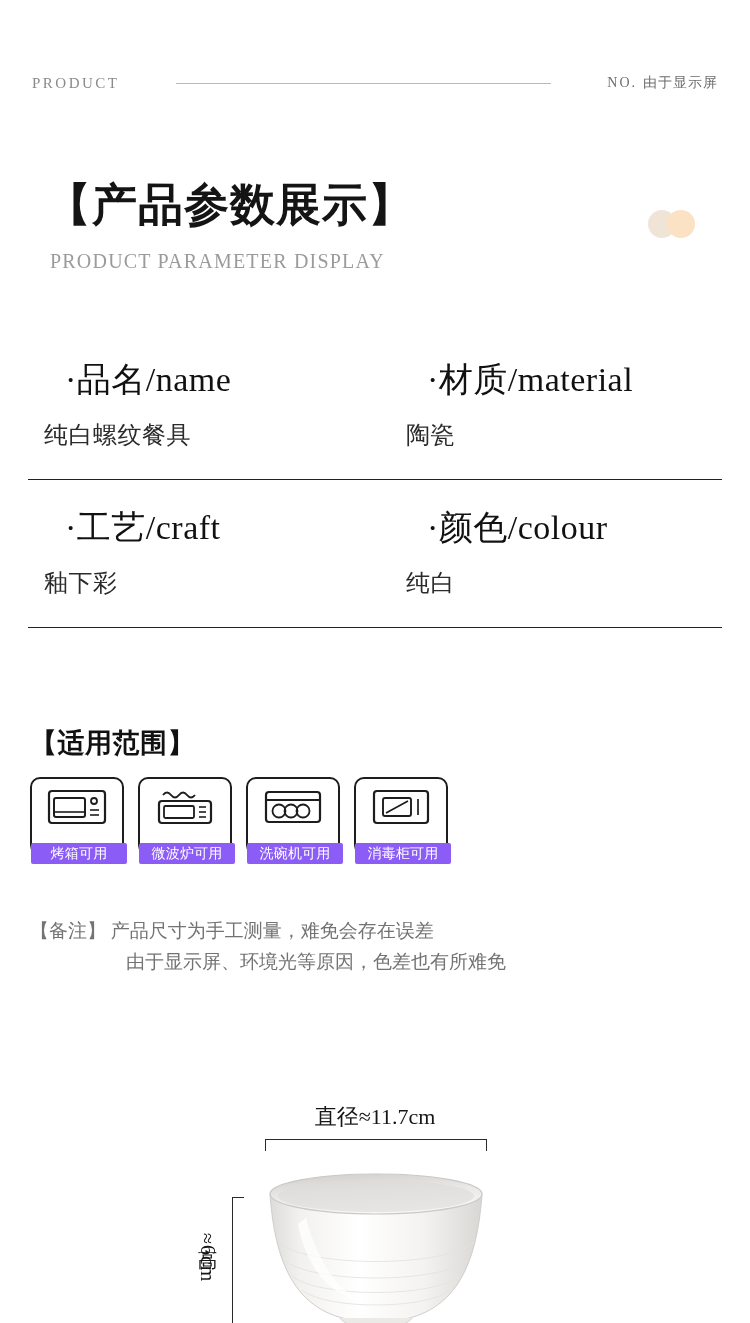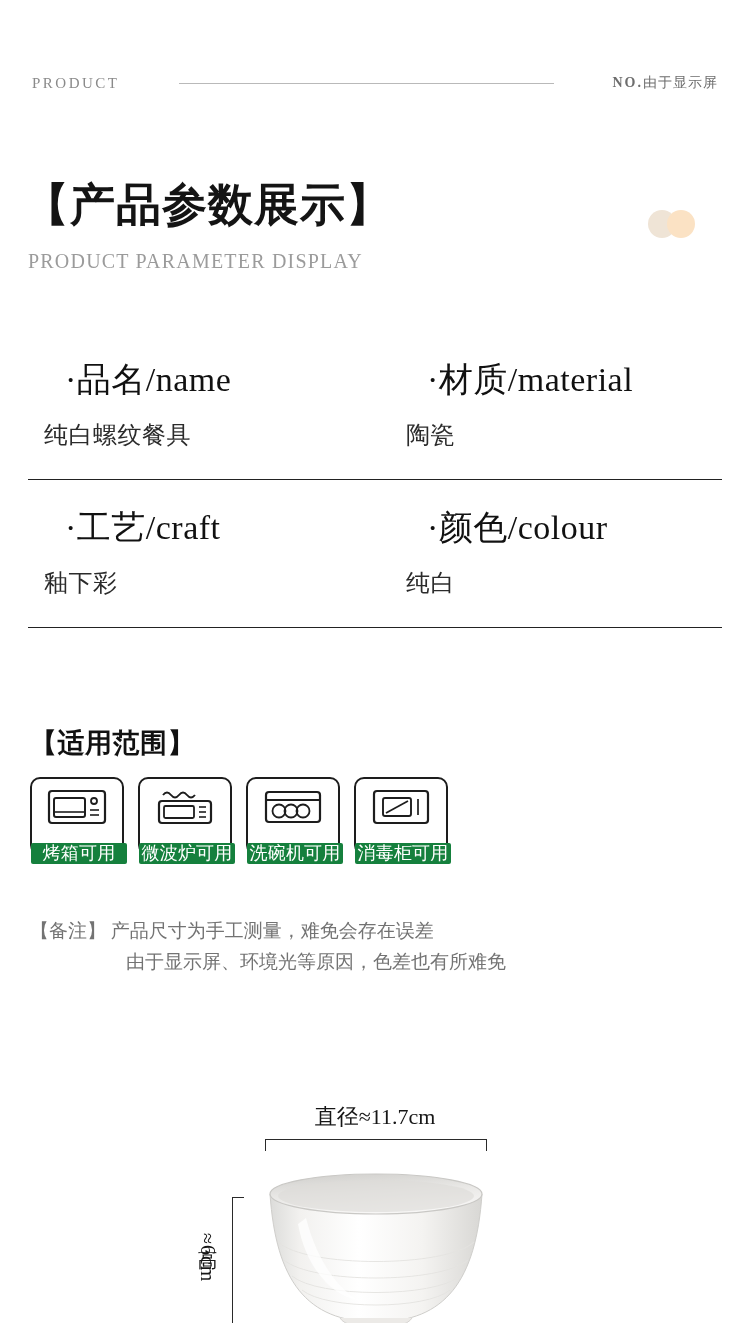--- a/index.html
+++ b/index.html
@@ -42,28 +42,28 @@
   }
   .top-header .label-right {
     font-size: 14px;
     color: #6d6d6d;
     white-space: nowrap;
     letter-spacing: 1px;
   }
   .top-header .label-right .no {
     font-family: "Liberation Serif", serif;
     letter-spacing: 2px;
-    font-weight: bold;
+    margin-right: 6px;
   }
 
   
   .title-block {
     position: absolute;
     top: 180px;
-    left: 24px;
+    left: 46px;
     right: 30px;
   }
   .title-cn {
     font-family: "Liberation Serif", serif;
     font-size: 45px;
     font-weight: bold;
     letter-spacing: 1px;
     color: #141414;
     line-height: 1.15;
   }
@@ -163,23 +163,23 @@
   .icon-card .glyph {
     width: 60px;
     height: 40px;
   }
   .icon-card .cap {
     position: absolute;
     left: -1px;
     bottom: -11px;
     width: 96px;
     box-sizing: border-box;
-    background: #15803d;
+    background: #8b5cf6;
     color: #fff;
-    font-size: 18px;
+    font-size: 14px;
     line-height: 21px;
     height: 21px;
     text-align: center;
     border-radius: 2px;
     letter-spacing: 0.2px;
   }
 
   
   .remark {
     position: absolute;

